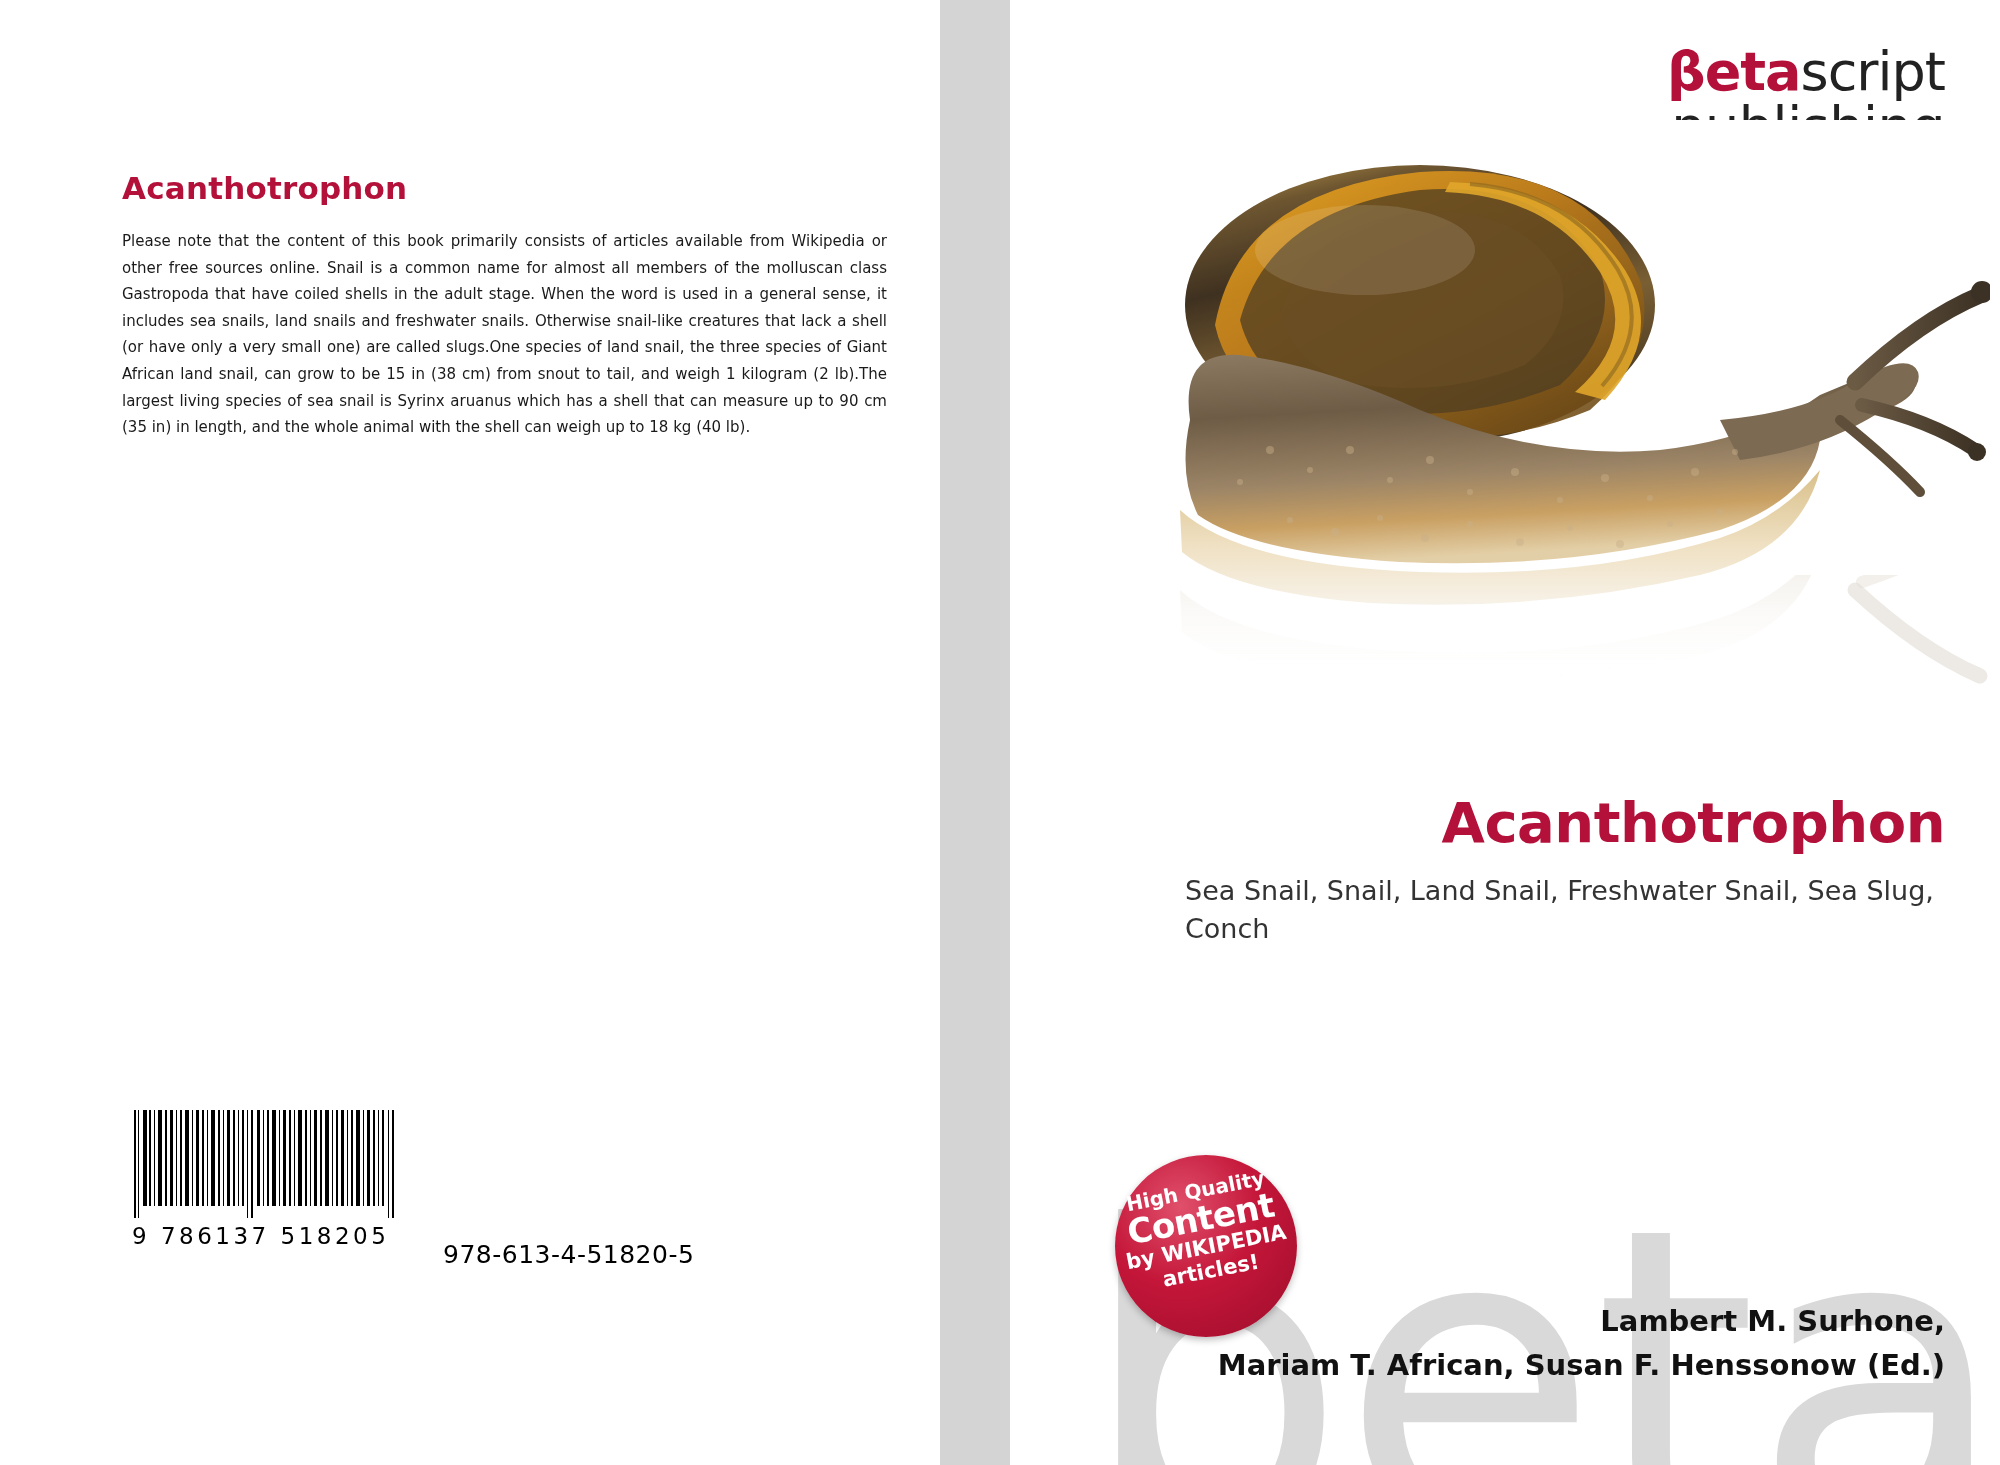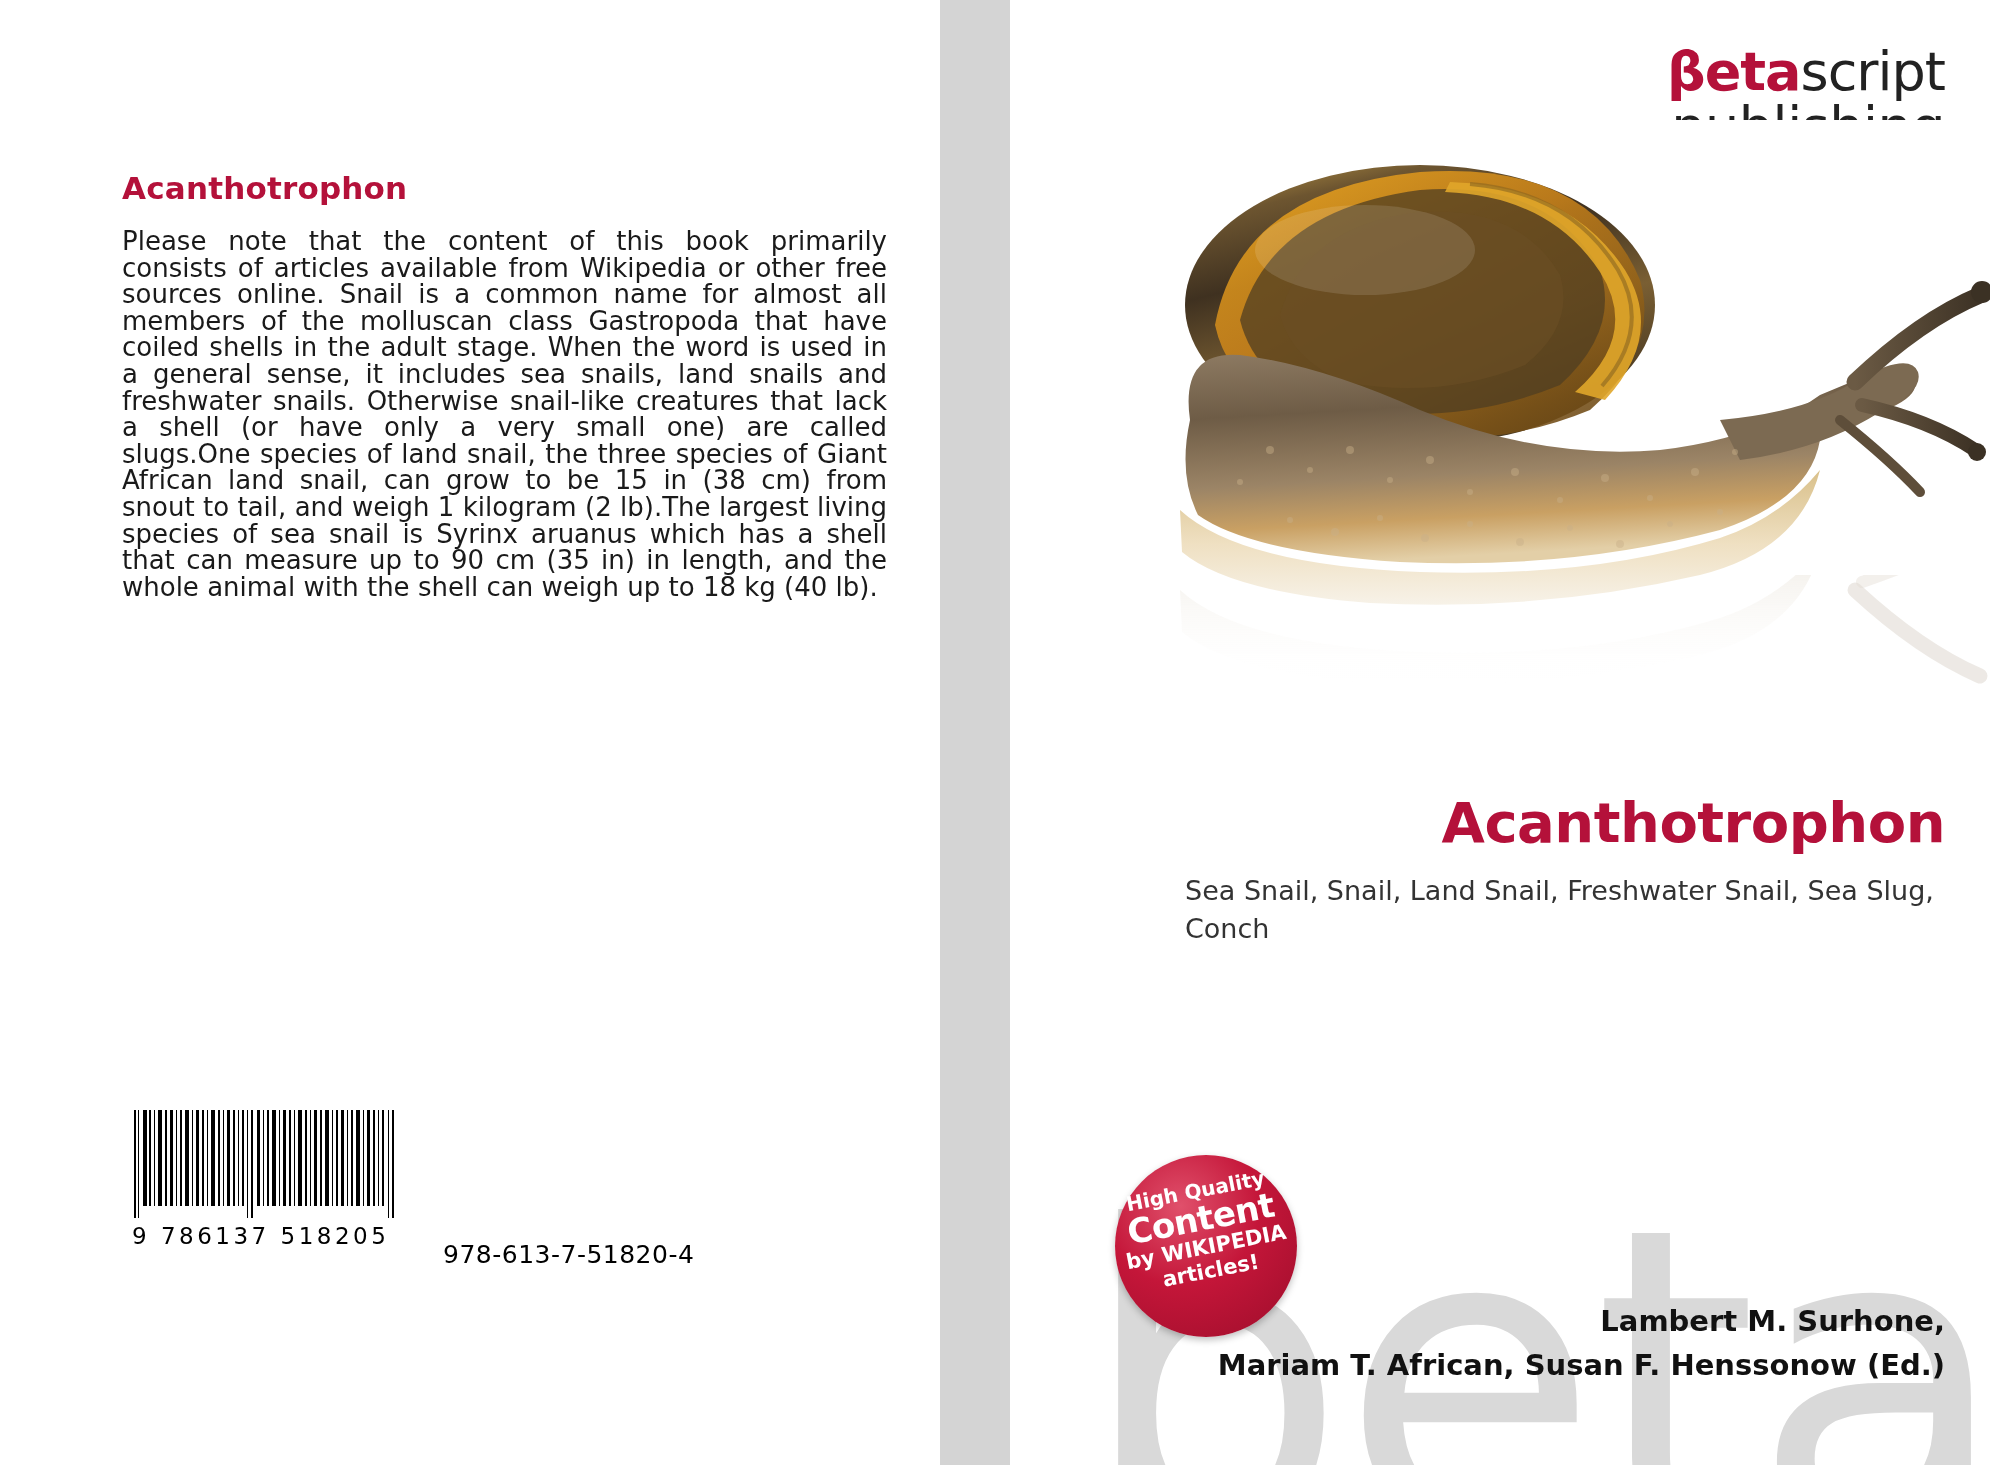--- a/index.html
+++ b/index.html
@@ -34,21 +34,21 @@
     font-size: 31px;
     font-weight: bold;
     color: #b4113a;
     letter-spacing: 0.2px;
   }
   #back-blurb {
     position: absolute;
     left: 122px;
     top: 228px;
     width: 765px;
-    font-size: 26px;
+    font-size: 15px;
     line-height: 26.6px;
     color: #1a1a1a;
     text-align: justify;
   }
 
   
   #barcode-block {
     position: absolute;
     left: 132px;
     top: 1110px;
@@ -269,21 +269,21 @@
           <rect x="241" y="0" width="2" height="96"></rect>
           <rect x="246" y="0" width="1" height="96"></rect>
           <rect x="250" y="0" width="2" height="96"></rect>
           <rect x="256" y="0" width="1" height="108"></rect>
           <rect x="260" y="0" width="2" height="108"></rect>
         </g>
       </svg>
       <div id="barcode-digits">9 786137 518205</div>
     </div>
 
-    <div id="isbn-text">978-613-7-51820-4</div>
+    <div id="isbn-text">978-613-4-51820-5</div>
   </div>
 
   <div id="spine"></div>
 
   <div id="front-cover">
 
     <div id="beta-watermark">beta</div>
 
     <div id="publisher-logo">
       <div class="line1"><span class="beta">βeta</span><span class="script">script</span></div>

